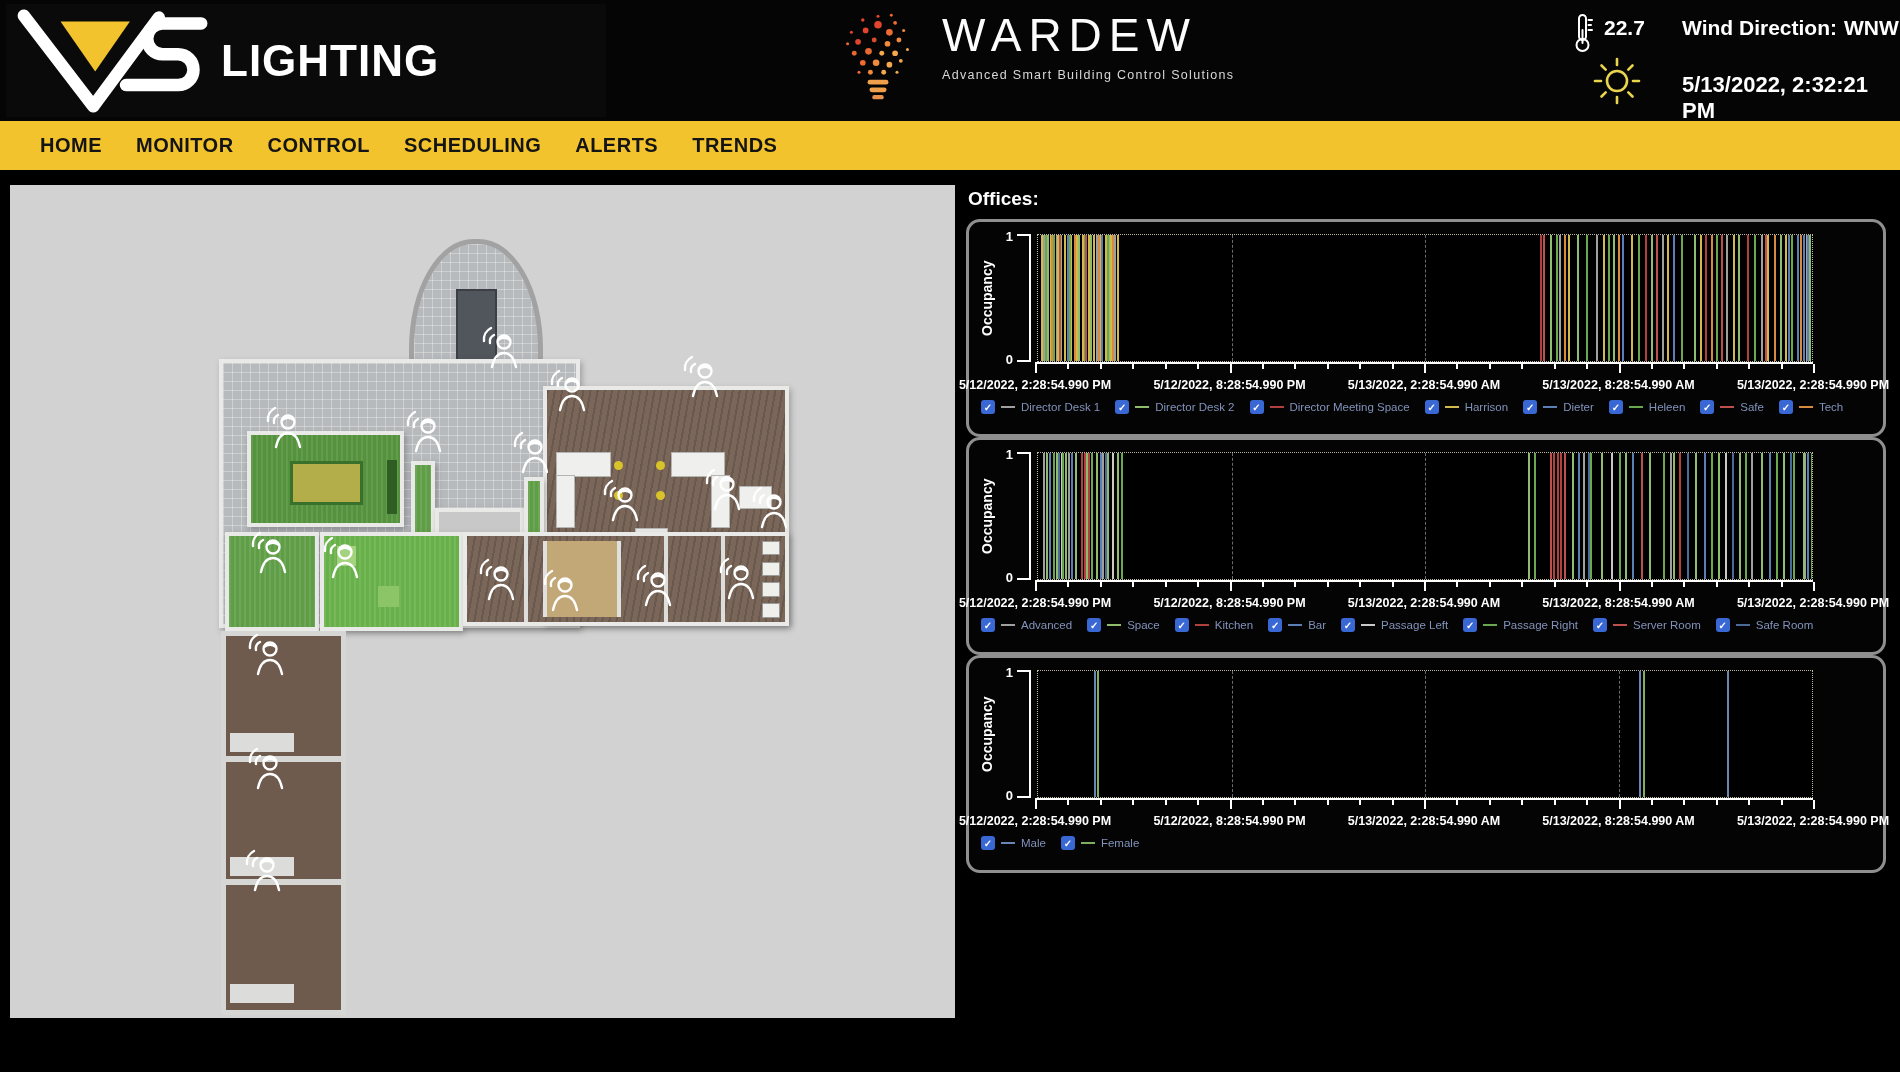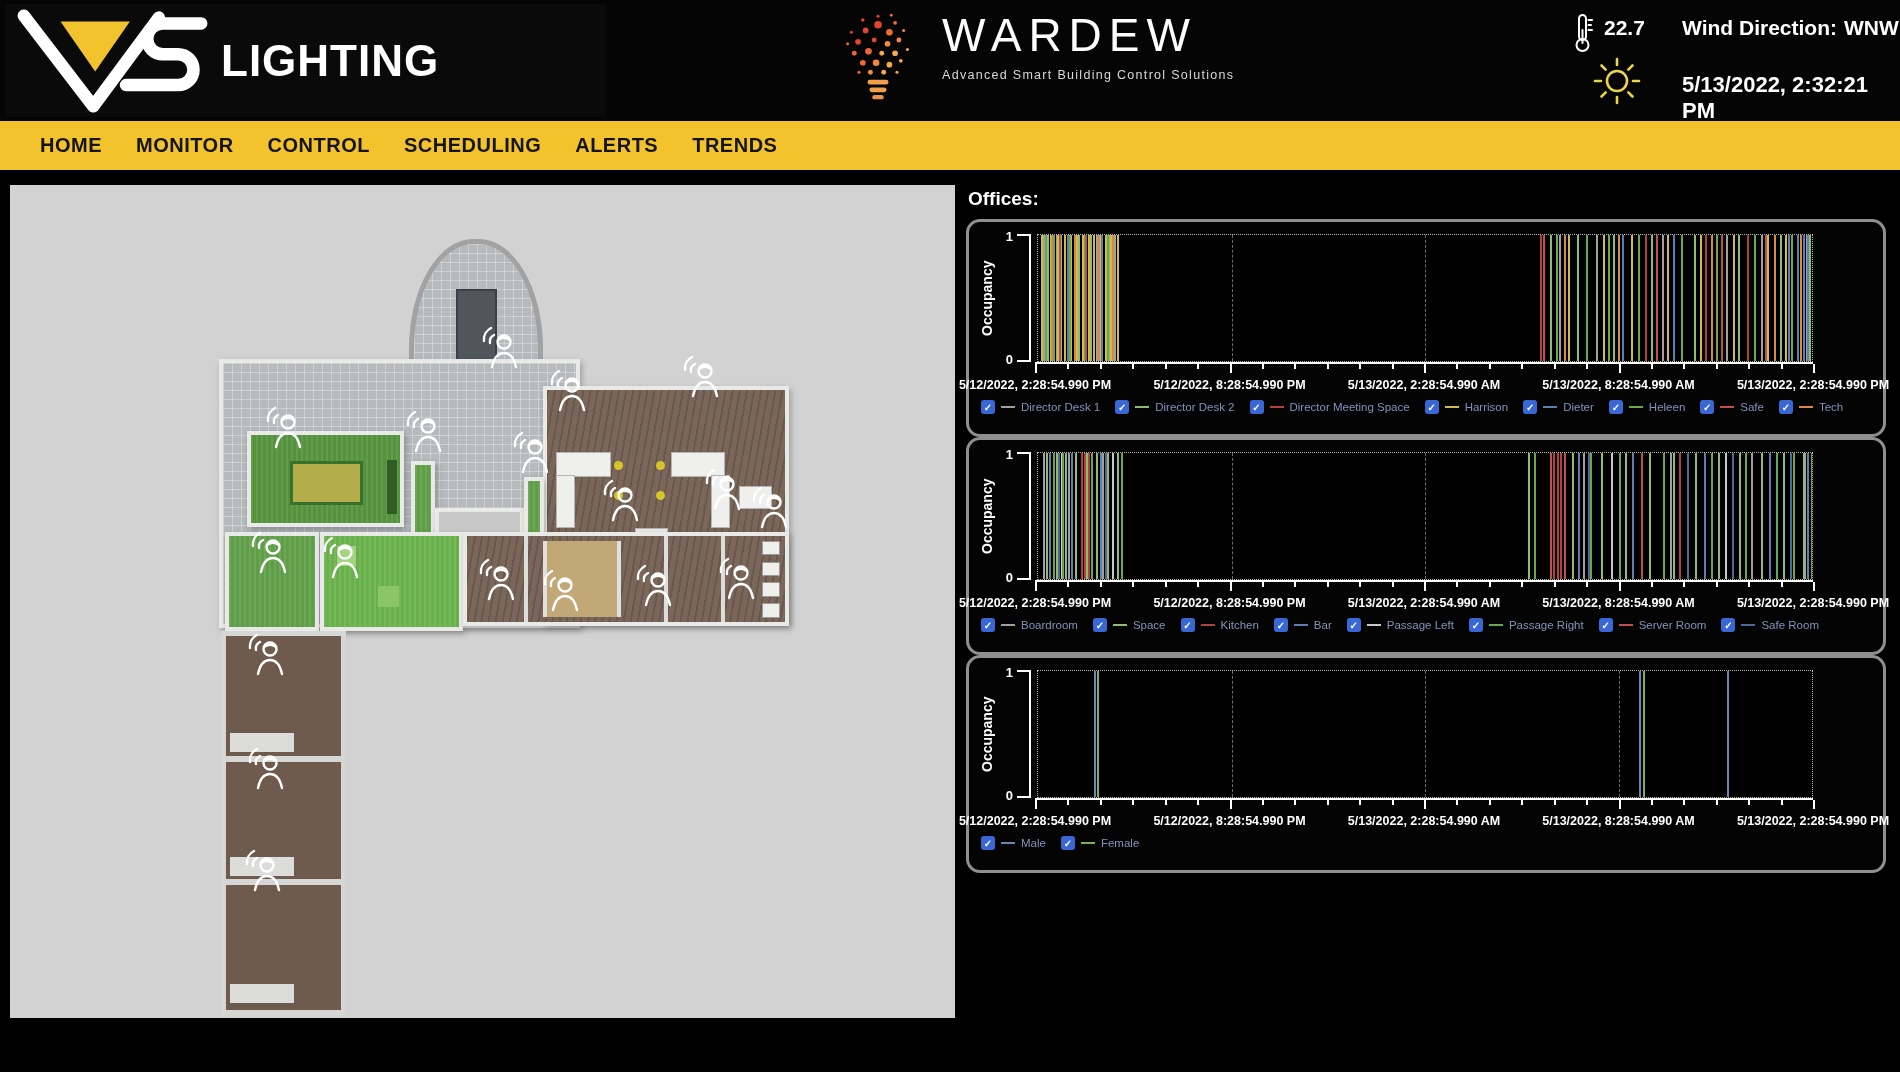--- a/index.html
+++ b/index.html
@@ -702,21 +702,21 @@
         <span class="xlabel" style="left: calc(0% + 56px);">5/12/2022, 2:28:54.990 PM</span>
         <span class="xlabel" style="left: calc(25% + 28px);">5/12/2022, 8:28:54.990 PM</span>
         <span class="xlabel" style="left: calc(50% + 0px);">5/13/2022, 2:28:54.990 AM</span>
         <span class="xlabel" style="left: calc(75% - 28px);">5/13/2022, 8:28:54.990 AM</span>
         <span class="xlabel" style="left: calc(100% - 56px);">5/13/2022, 2:28:54.990 PM</span>
       </div>
       <div class="legend">
           <div class="legend-item">
             <div class="legend-check">✓</div>
             <div class="legend-dash" style="border-top-color: rgb(160, 160, 160);"></div>
-            <span class="legend-name">Boardroom</span>
+            <span class="legend-name">Advanced</span>
           </div>
           <div class="legend-item">
             <div class="legend-check">✓</div>
             <div class="legend-dash" style="border-top-color: rgb(143, 188, 110);"></div>
             <span class="legend-name">Space</span>
           </div>
           <div class="legend-item">
             <div class="legend-check">✓</div>
             <div class="legend-dash" style="border-top-color: rgb(176, 65, 62);"></div>
             <span class="legend-name">Kitchen</span>

